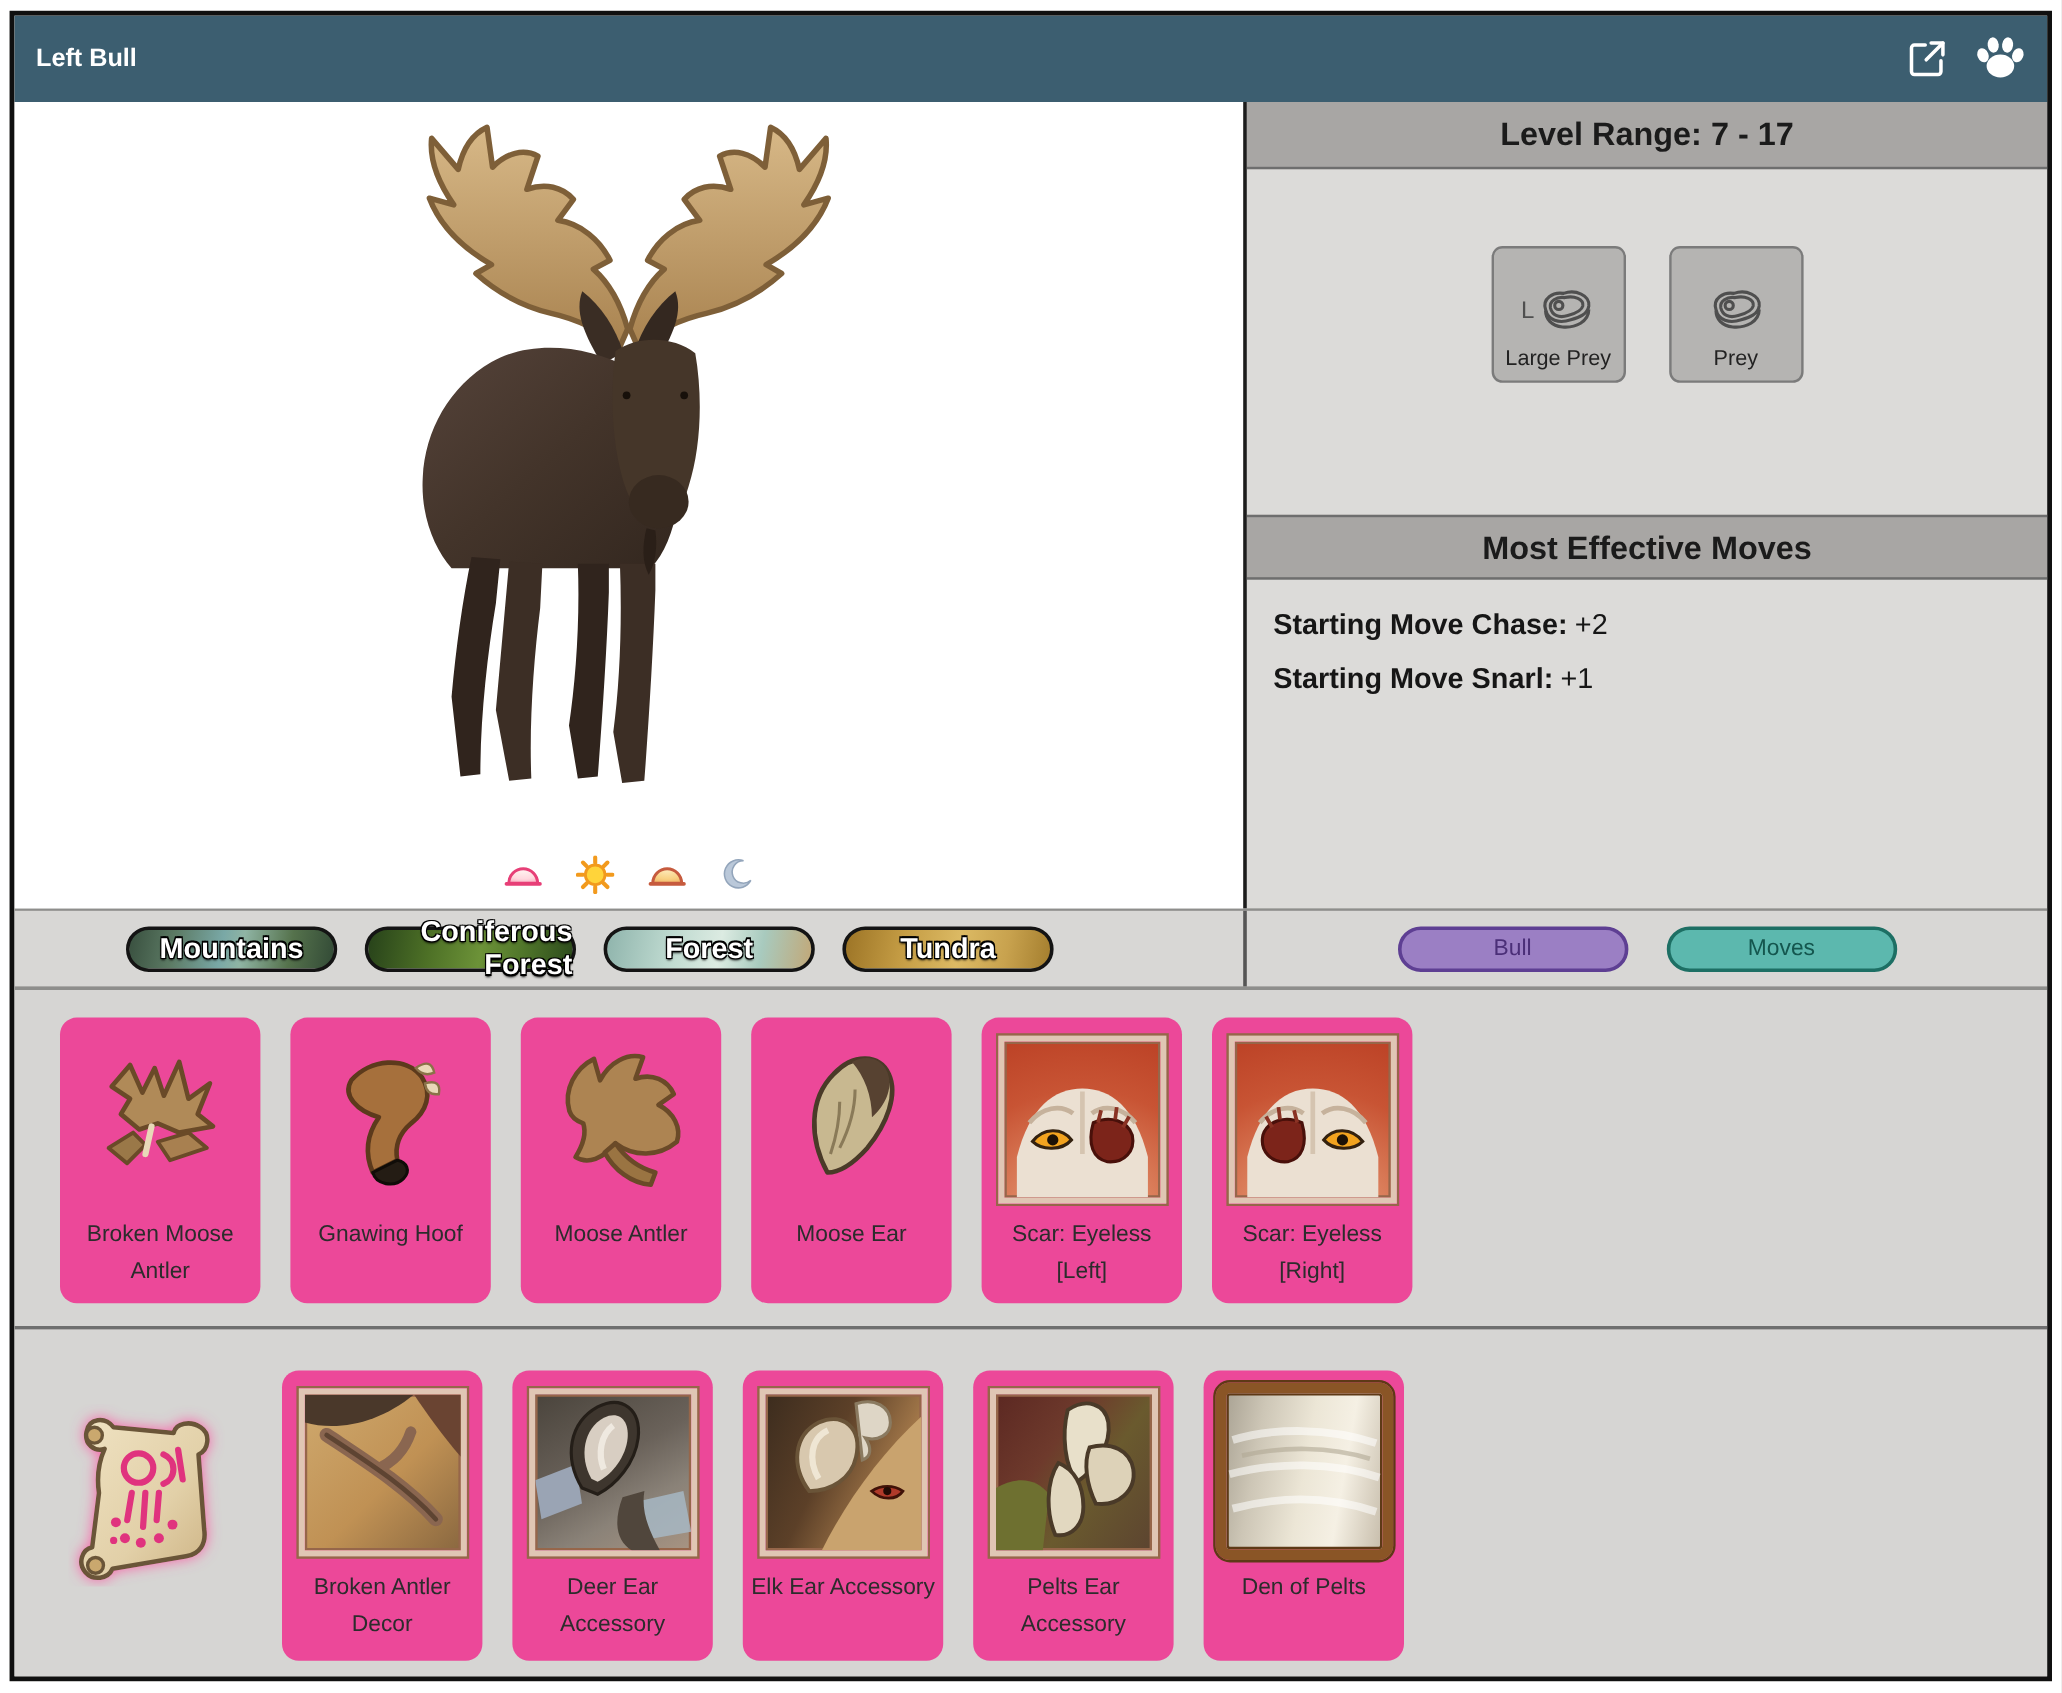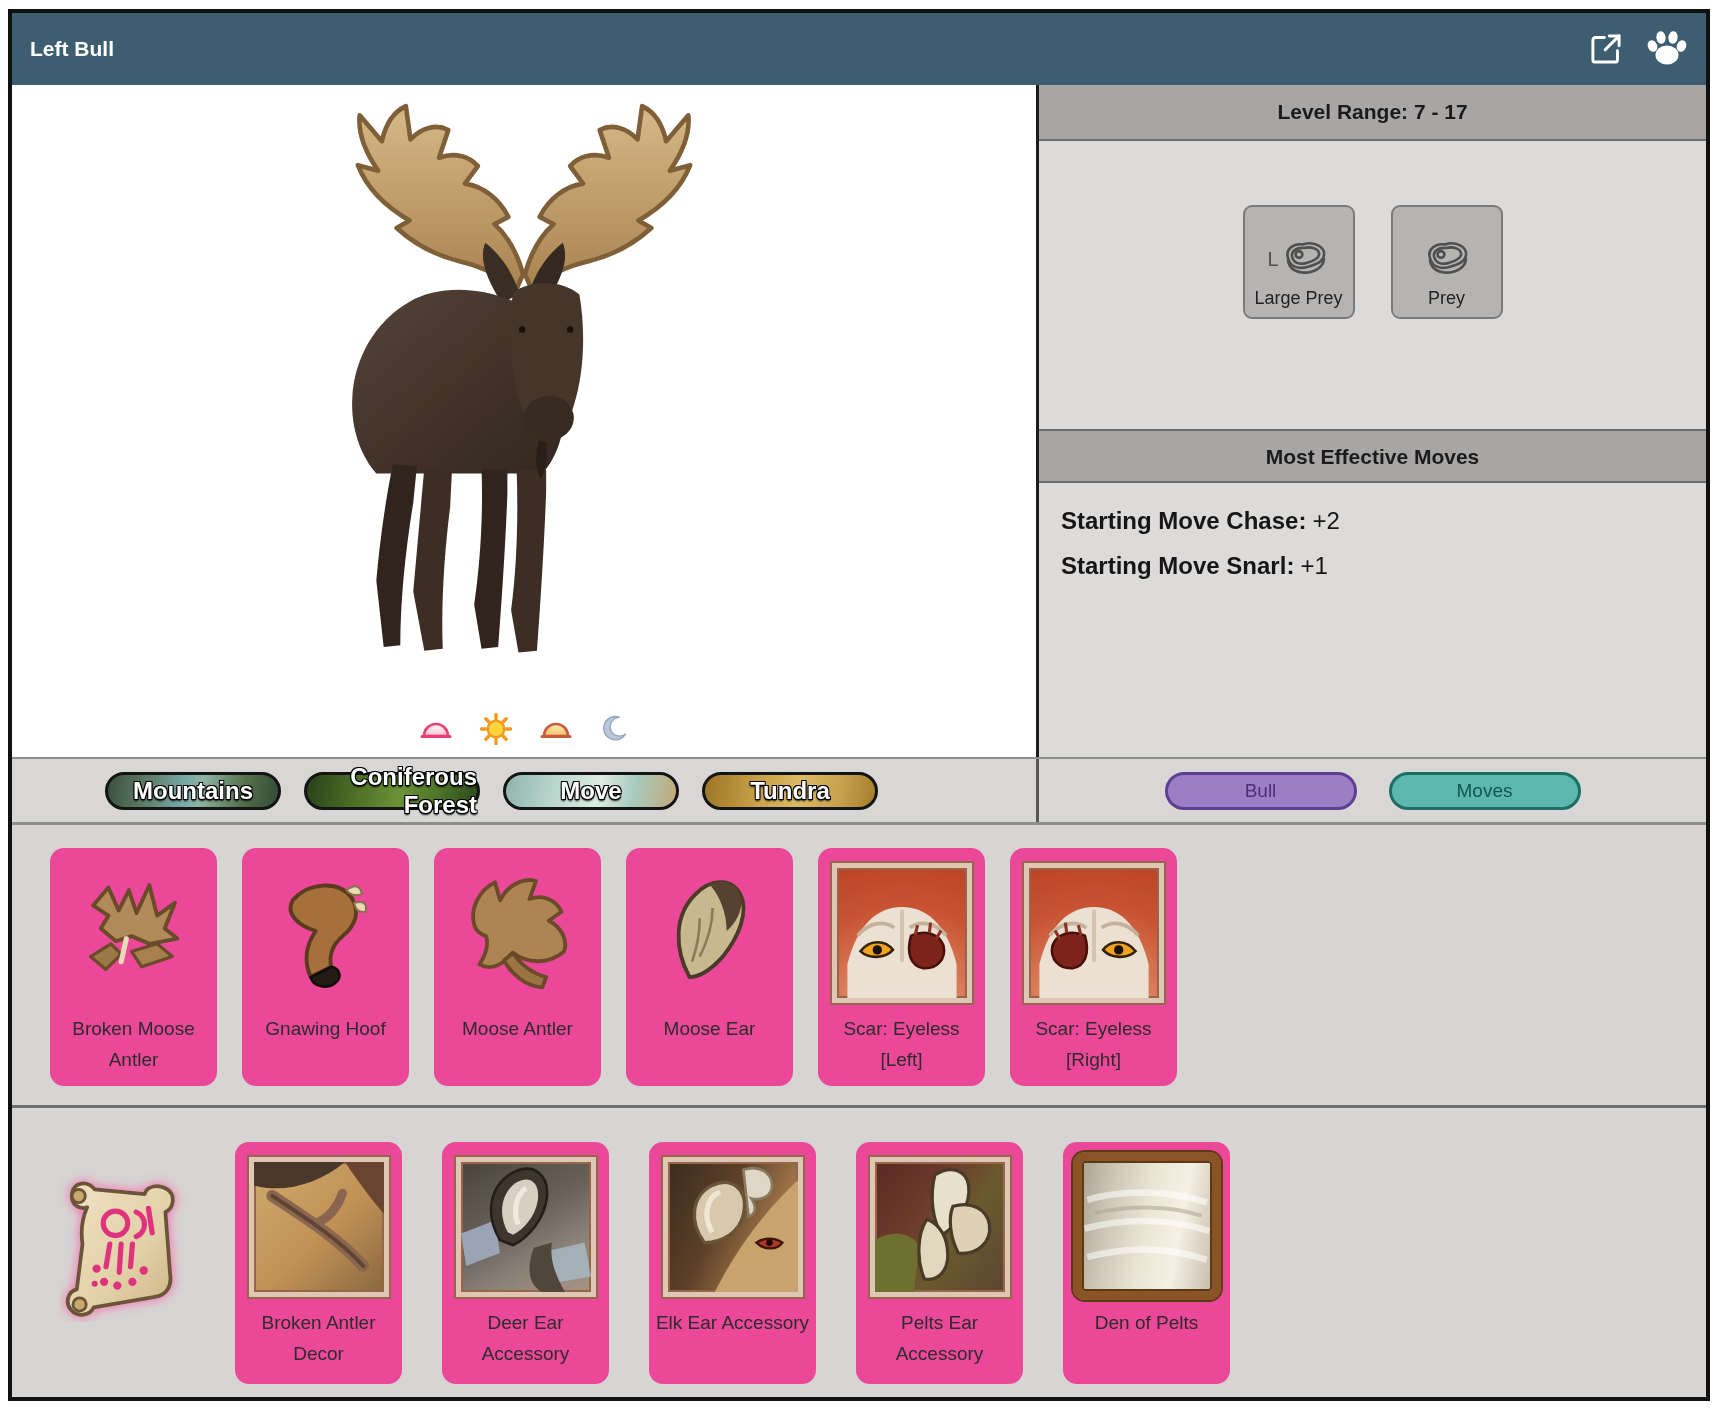--- a/index.html
+++ b/index.html
@@ -30,21 +30,21 @@
   .main-row { display:flex; height:672px; flex:0 0 auto; }
   .creature-pane {
     width:1027px; background:#ffffff; border-right:3px solid #1c1c1c;
     display:flex; flex-direction:column; align-items:center; position:relative;
   }
   .moose-wrap { margin-top:2px; }
   .tod-row { position:absolute; bottom:12px; left:0; right:0;
     display:flex; justify-content:center; gap:28px; align-items:center; }
   .stats-pane { flex:1; display:flex; flex-direction:column; background:#dcdbd9; }
   .band {
-    background:#a8a6a4; text-align:center; font-weight:bold; font-size:21px;
+    background:#a8a6a4; text-align:center; font-weight:bold; font-size:27px;
     color:#1b1b1b; height:56px; line-height:54px; flex:0 0 auto;
     border-bottom:2px solid #6e6e6e;
   }
   .band.moves-band { border-top:2px solid #6e6e6e; height:54px; line-height:52px; }
   .prey-area { height:288px; display:flex; justify-content:center; align-items:flex-start;
     padding-top:64px; gap:36px; flex:0 0 auto; }
   .prey-btn {
     width:112px; height:114px; background:#b5b4b2; border:2px solid #7b7b7b;
     border-radius:9px; cursor:pointer; display:flex; flex-direction:column;
     align-items:center; justify-content:flex-end; padding-bottom:8px;
@@ -99,21 +99,21 @@
   .deerear-bg { background:linear-gradient(150deg,#4a443c 0%,#6a625a 45%,#8a8278 70%,#a89482 100%); }
   .elkear-bg { background:linear-gradient(115deg,#3c2c1e 0%,#5c4028 40%,#a87c4c 75%,#c9a36e 100%); }
   .mooseear-bg { background:linear-gradient(125deg,#5c2822 0%,#6e3a2c 35%,#6a5a2e 60%,#5c4430 100%); }
   .den-frame {
     width:148px; height:148px; margin-top:2px; border:9px solid #8a5526; border-radius:12px;
     box-shadow:inset 0 0 0 2px #5e3916, 0 0 0 2px #5e3916;
     background:linear-gradient(100deg,#aaa394 0%,#cdc6b6 22%,#ece6d6 50%,#f5f0e4 72%,#c6bcaa 100%);
   }
   .mirror { transform:scaleX(-1); }
   .scroll-wrap { margin:28px 46px 0 12px; flex:0 0 auto; }
-  .craft-cards { display:flex; gap:40px; }
+  .craft-cards { display:flex; gap:25px; }
   svg { display:block; }
 </style>
 </head>
 <body>
 
 <div class="page">
 
   <div class="titlebar">
     <span class="title">Left Bull</span>
     <span class="spacer"></span>
@@ -282,21 +282,21 @@
           <span class="move-label">Starting Move Snarl:</span><span class="move-value">+1</span>
         </div>
       </div>
     </div>
   </div>
 
   <div class="biome-row">
     <div class="biome-left">
       <div class="pill mountains">Mountains</div>
       <div class="pill conforest">Coniferous Forest</div>
-      <div class="pill taiga">Move</div>
+      <div class="pill taiga">Forest</div>
       <div class="pill tundra">Tundra</div>
     </div>
     <div class="biome-right">
       <div class="stat-pill speed">Bull</div>
       <div class="stat-pill wisdom">Moves</div>
     </div>
   </div>
 
   <div class="drops-section">
 

